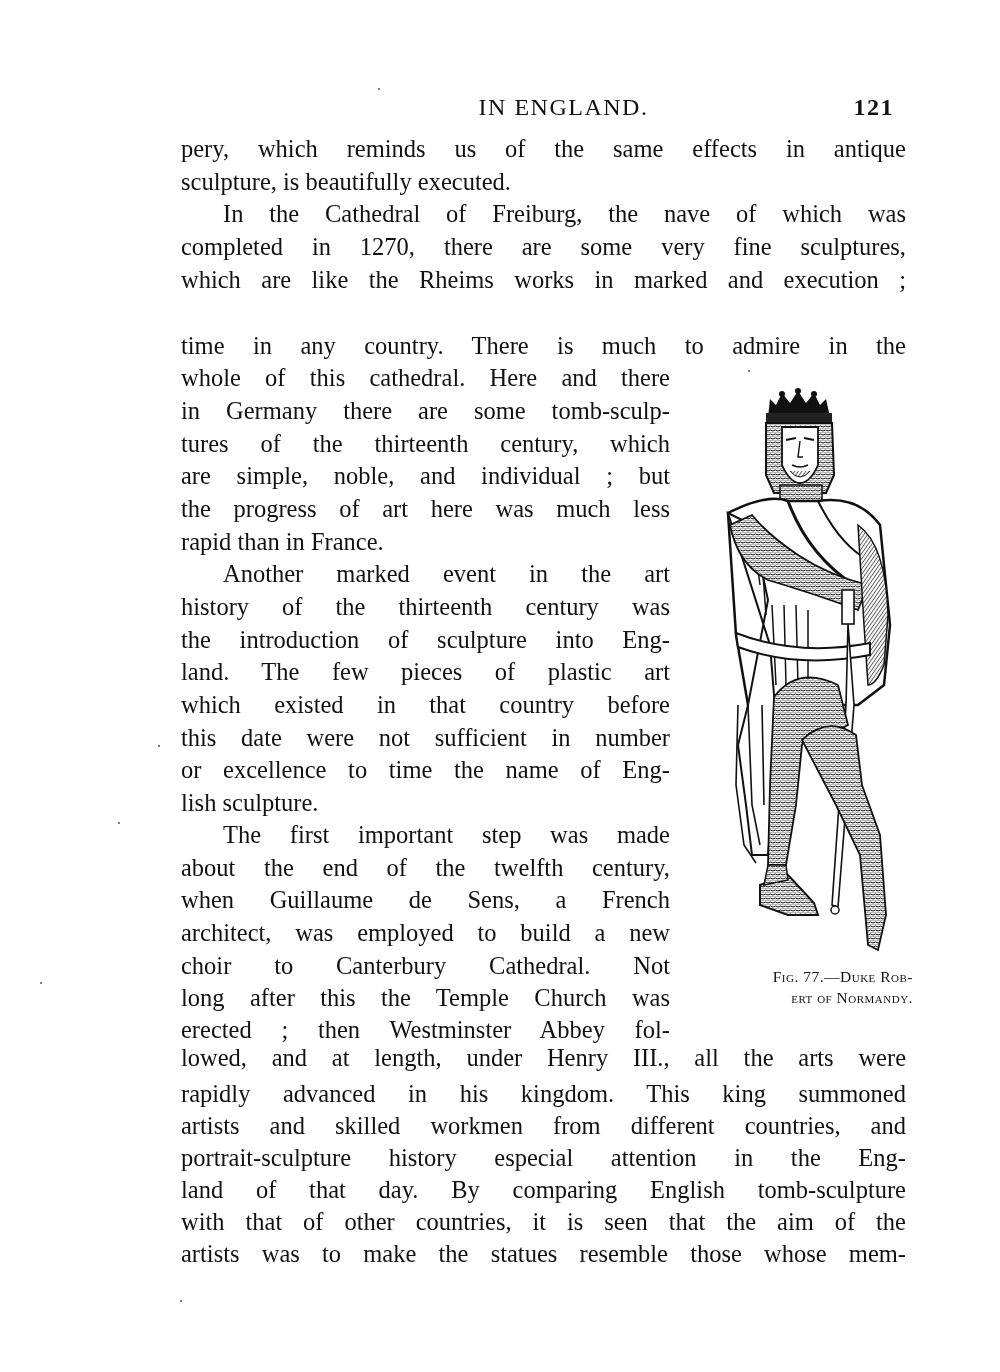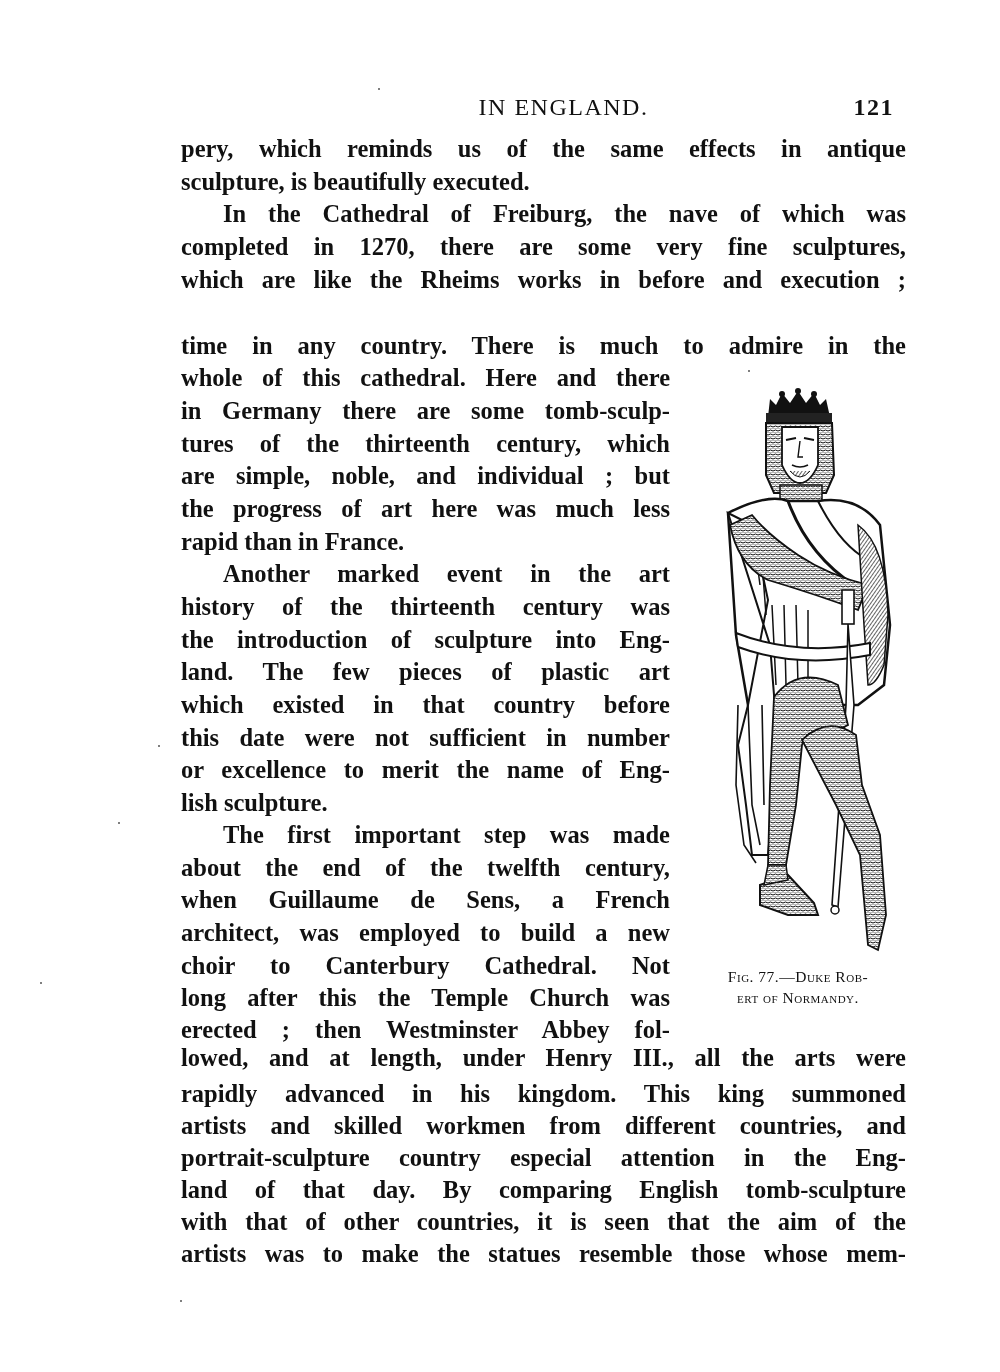--- a/index.html
+++ b/index.html
@@ -1,72 +1,72 @@
 <!DOCTYPE html>
 <html><head>
 <meta charset="utf-8">
 <style>
   html, body { margin: 0; padding: 0; background: #ffffff; }
   body { width: 1000px; height: 1372px; position: relative; overflow: hidden; color: #111; font-family: "Liberation Serif", "DejaVu Serif", serif; }
   .page { position: absolute; left: 0; top: 0; width: 1000px; height: 1372px; }
   .running-head { position: absolute; top: 78px; left: 181px; width: 725px; height: 30px; font-size: 24px; letter-spacing: 1.5px; margin-top: 16px; }
   .running-title { position: absolute; left: 0; right: 0; text-align: center; margin-left: 40px; }
   .page-number { position: absolute; right: 12px; top: 0; font-weight: bold; }
-  .line { position: absolute; left: 181px; font-size: 24.5px; line-height: 32.7px; height: 33px; white-space: nowrap; text-align: justify; text-align-last: justify; font-weight: bold; }
+  .line { position: absolute; left: 181px; font-size: 24.5px; line-height: 32.7px; height: 33px; white-space: nowrap; text-align: justify; text-align-last: justify; }
   .full { width: 725px; }
   .narrow { width: 489px; }
   .last { text-align-last: left; }
   .indent { padding-left: 42px; box-sizing: border-box; }
   .figure { position: absolute; left: 708px; top: 385px; width: 195px; height: 575px; }
-  .caption { position: absolute; left: 683px; top: 966px; width: 230px; text-align: center; font-size: 15.5px; line-height: 21px; letter-spacing: 0.5px; font-variant: small-caps; }
+  .caption { position: absolute; left: 683px; top: 966px; width: 230px; text-align: right; font-size: 15.5px; line-height: 21px; letter-spacing: 0.5px; font-variant: small-caps; }
   .speck { position: absolute; width: 2px; height: 2px; background: #555; border-radius: 1px; }
 </style>
 </head>
 <body>
 
 <div class="page">
 
   <div class="running-head">
     <span class="running-title">IN ENGLAND.</span>
     <span class="page-number">121</span>
   </div>
 
   <div class="line full" style="top:133px">pery, which reminds us of the same effects in antique</div>
   <div class="line full last" style="top:166px">sculpture, is beautifully executed.</div>
   <div class="line full indent" style="top:198px">In the Cathedral of Freiburg, the nave of which was</div>
   <div class="line full" style="top:231px">completed in 1270, there are some very fine sculptures,</div>
-  <div class="line full" style="top:264px">which are like the Rheims works in before and execution ;</div>
+  <div class="line full" style="top:264px">which are like the Rheims works in marked and execution ;</div>
   <div class="line full" style="top:330px">time in any country.  There is much to admire in the</div>
 
   <div class="line narrow" style="top:362px">whole of this cathedral.  Here and there</div>
   <div class="line narrow" style="top:395px">in Germany there are some tomb-sculp-</div>
   <div class="line narrow" style="top:428px">tures of the thirteenth century, which</div>
   <div class="line narrow" style="top:460px">are simple, noble, and individual ; but</div>
   <div class="line narrow" style="top:493px">the progress of art here was much less</div>
   <div class="line narrow last" style="top:526px">rapid than in France.</div>
   <div class="line narrow indent" style="top:558px">Another marked event in the art</div>
   <div class="line narrow" style="top:591px">history of the thirteenth century was</div>
   <div class="line narrow" style="top:624px">the introduction of sculpture into Eng-</div>
   <div class="line narrow" style="top:656px">land.  The few pieces of plastic art</div>
   <div class="line narrow" style="top:689px">which existed in that country before</div>
   <div class="line narrow" style="top:722px">this date were not sufficient in number</div>
-  <div class="line narrow" style="top:754px">or excellence to merit the name of Eng-</div>
+  <div class="line narrow" style="top:754px">or excellence to time the name of Eng-</div>
   <div class="line narrow last" style="top:787px">lish sculpture.</div>
   <div class="line narrow indent" style="top:819px">The first important step was made</div>
   <div class="line narrow" style="top:852px">about the end of the twelfth century,</div>
   <div class="line narrow" style="top:884px">when Guillaume de Sens, a French</div>
   <div class="line narrow" style="top:917px">architect, was employed to build a new</div>
   <div class="line narrow" style="top:950px">choir to Canterbury Cathedral.  Not</div>
   <div class="line narrow" style="top:982px">long after this the Temple Church was</div>
   <div class="line narrow" style="top:1014px">erected ; then Westminster Abbey fol-</div>
 
   <div class="line full" style="top:1042px">lowed, and at length, under Henry III., all the arts were</div>
   <div class="line full" style="top:1078px">rapidly advanced in his kingdom.  This king summoned</div>
   <div class="line full" style="top:1110px">artists and skilled workmen from different countries, and</div>
-  <div class="line full" style="top:1142px">portrait-sculpture country especial attention in the Eng-</div>
+  <div class="line full" style="top:1142px">portrait-sculpture history especial attention in the Eng-</div>
   <div class="line full" style="top:1174px">land of that day.  By comparing English tomb-sculpture</div>
   <div class="line full" style="top:1206px">with that of other countries, it is seen that the aim of the</div>
   <div class="line full" style="top:1238px">artists was to make the statues resemble those whose mem-</div>
 
   <svg class="figure" viewBox="0 0 195 575" xmlns="http://www.w3.org/2000/svg">
     <defs>
       <pattern id="mail" width="5" height="4" patternUnits="userSpaceOnUse">
         <rect width="5" height="4" fill="#fff"></rect>
         <path d="M0 2 Q2.5 0 5 2" stroke="#111" stroke-width="1" fill="none"></path>
         <path d="M0 4 L5 4" stroke="#111" stroke-width="0.6"></path>

